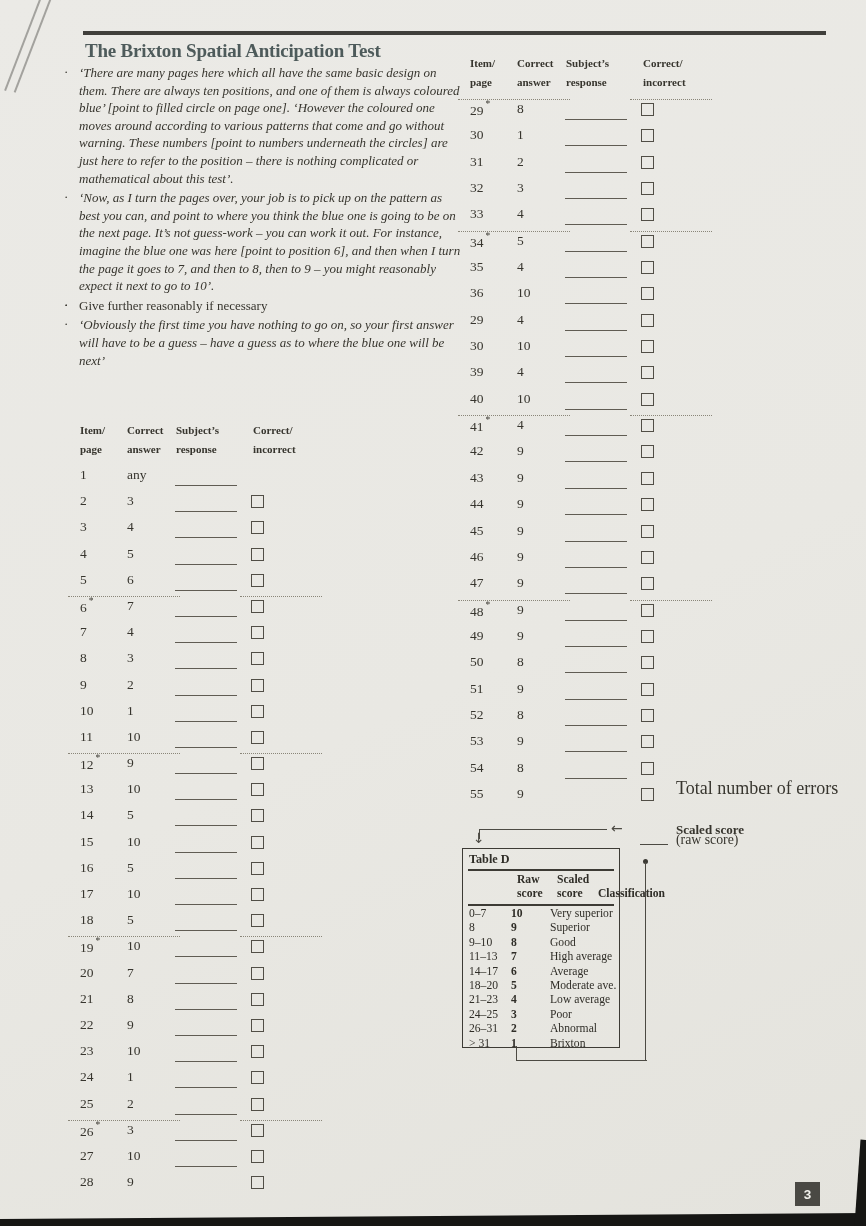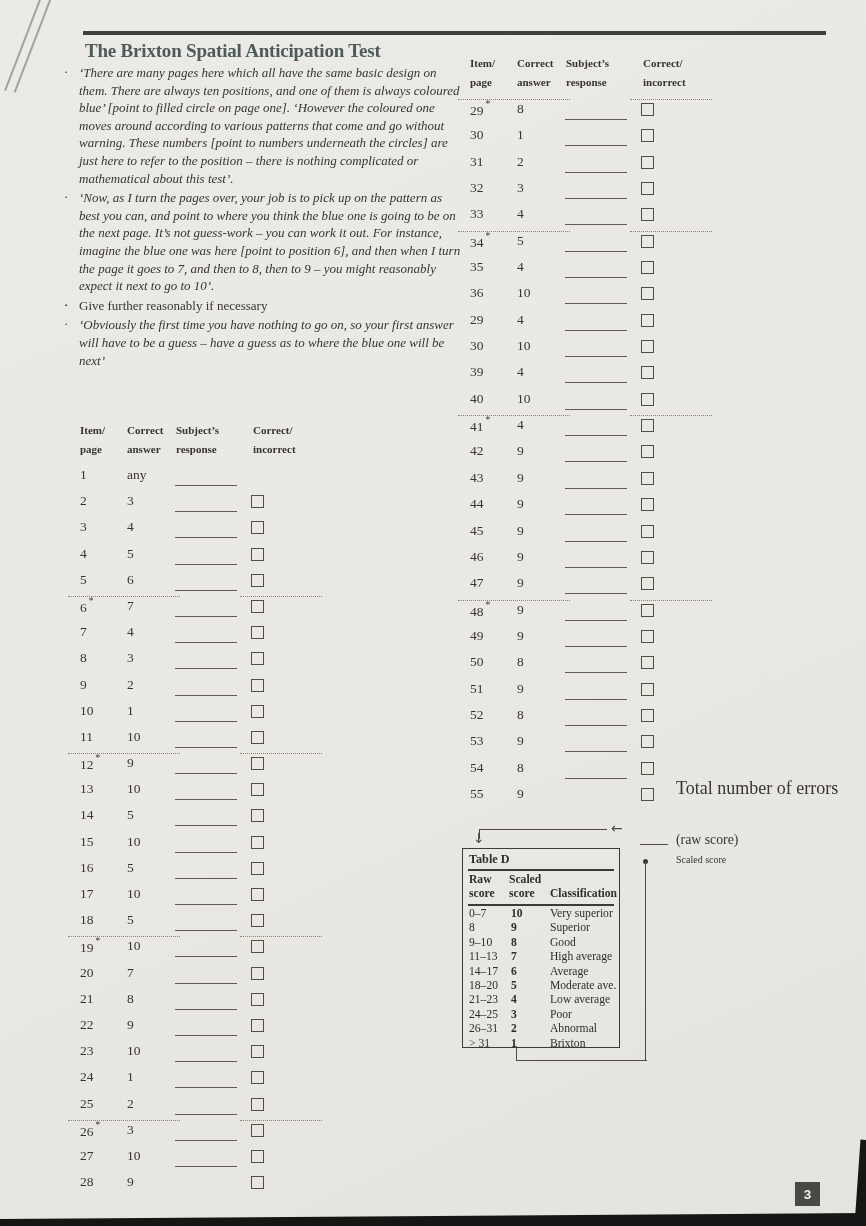--- a/index.html
+++ b/index.html
@@ -48,33 +48,33 @@
   .line-h{position:absolute;height:1.4px;background:#4c4a43;}
   .line-v{position:absolute;width:1.4px;background:#4c4a43;}
   .conn-raw-h{left:479px;top:829px;width:128px;}
   .conn-raw-v{left:479px;top:829px;height:10px;}
   .arrow-glyph{position:absolute;color:#4c4a43;font-size:14px;font-family:"DejaVu Sans",sans-serif;}
   .a-left{left:611px;top:820px;}
   .a-down{left:473px;top:830px;}
   .raw-blank{position:absolute;left:640px;top:832px;width:28px;height:12px;border-bottom:1.4px solid #4c4a43;}
   .lbl-total{position:absolute;left:676px;top:778px;font-weight:normal;font-size:18px;}
   .lbl-raw{position:absolute;left:676px;top:832px;font-size:13.8px;}
-  .lbl-scaled{position:absolute;left:676px;top:854px;font-weight:normal;font-size:10px;}
+  .lbl-scaled{position:absolute;left:676px;top:822px;font-weight:bold;font-size:13px;}
   .dot{position:absolute;left:643px;top:859px;width:5px;height:5px;border-radius:50%;background:#3c3a34;}
   .conn-scaled-v{left:645px;top:862px;height:199px;}
   .conn-scaled-h{left:516px;top:1060px;width:131px;}
   .conn-stub-v{left:516px;top:1046px;height:15px;}
   
   .tabled{position:absolute;left:462px;top:848px;width:156px;height:198px;border:1.6px solid #3d3b35;
     font-family:Liberation Serif, serif;font-size:11.6px;color:#2f2d27;background:rgba(255,255,255,0.06);}
   .td-title{position:absolute;left:6px;top:3px;font-weight:bold;font-size:12.2px;}
   .td-rule{position:absolute;left:5px;right:5px;height:1.8px;background:#3d3b35;}
   .td-rule1{top:20px;} .td-rule2{top:55px;}
   .td-h{position:absolute;font-weight:bold;line-height:14px;}
-  .td-h span{display:block;}
+  .td-h span{display:block;margin-left:48px;}
   .td-h-raw{left:6px;top:24px;}
   .td-h-scaled{left:46px;top:24px;}
   .td-h-class{left:87px;top:38px;}
   .td-rows{position:absolute;left:0;right:0;top:58px;}
   .td-row{position:relative;height:14.4px;}
   .td-row .raw{position:absolute;left:6px;}
   .td-row .scaled{position:absolute;left:48px;font-weight:bold;}
   .td-row .cls{position:absolute;left:87px;}
   
   .page-num{position:absolute;left:795px;top:1182px;width:25px;height:24px;background:#4a4944;

